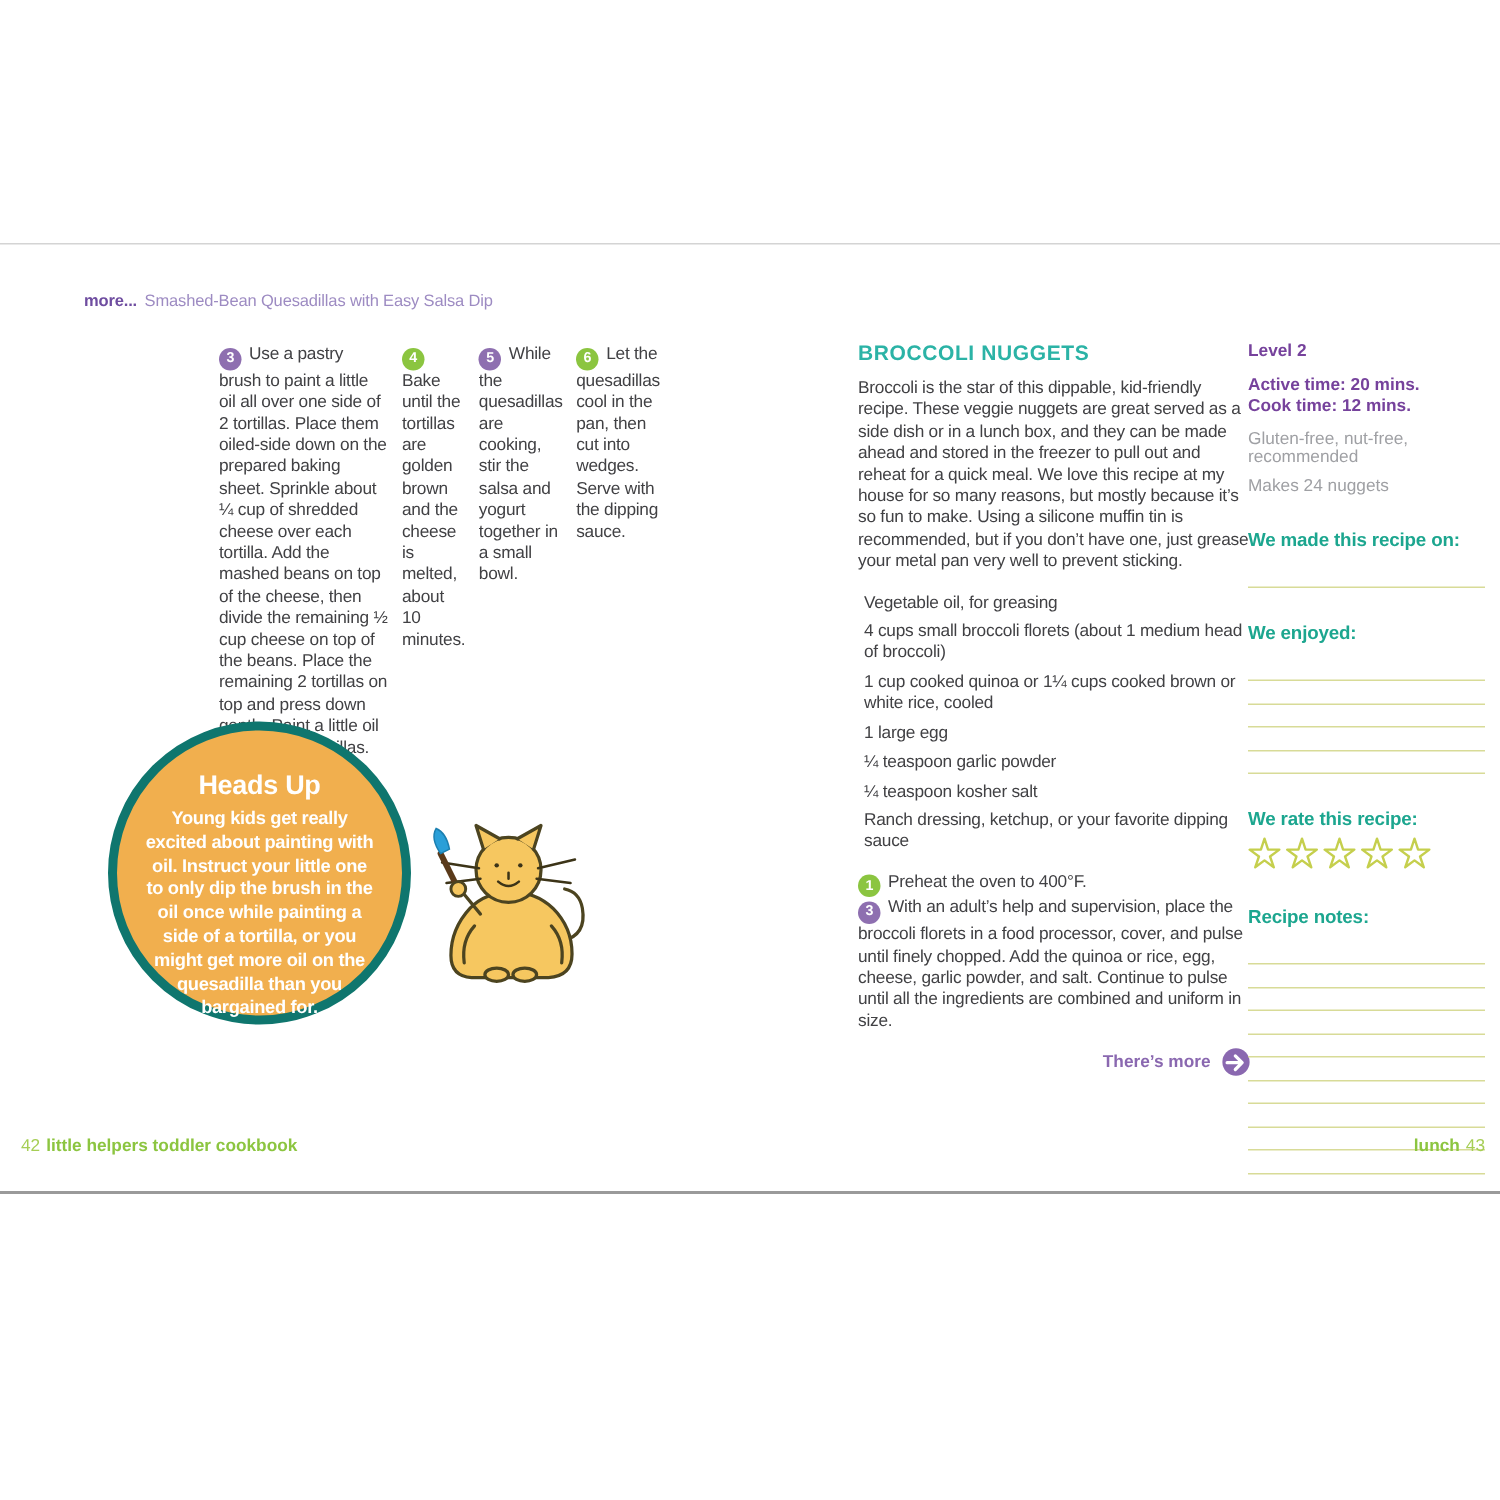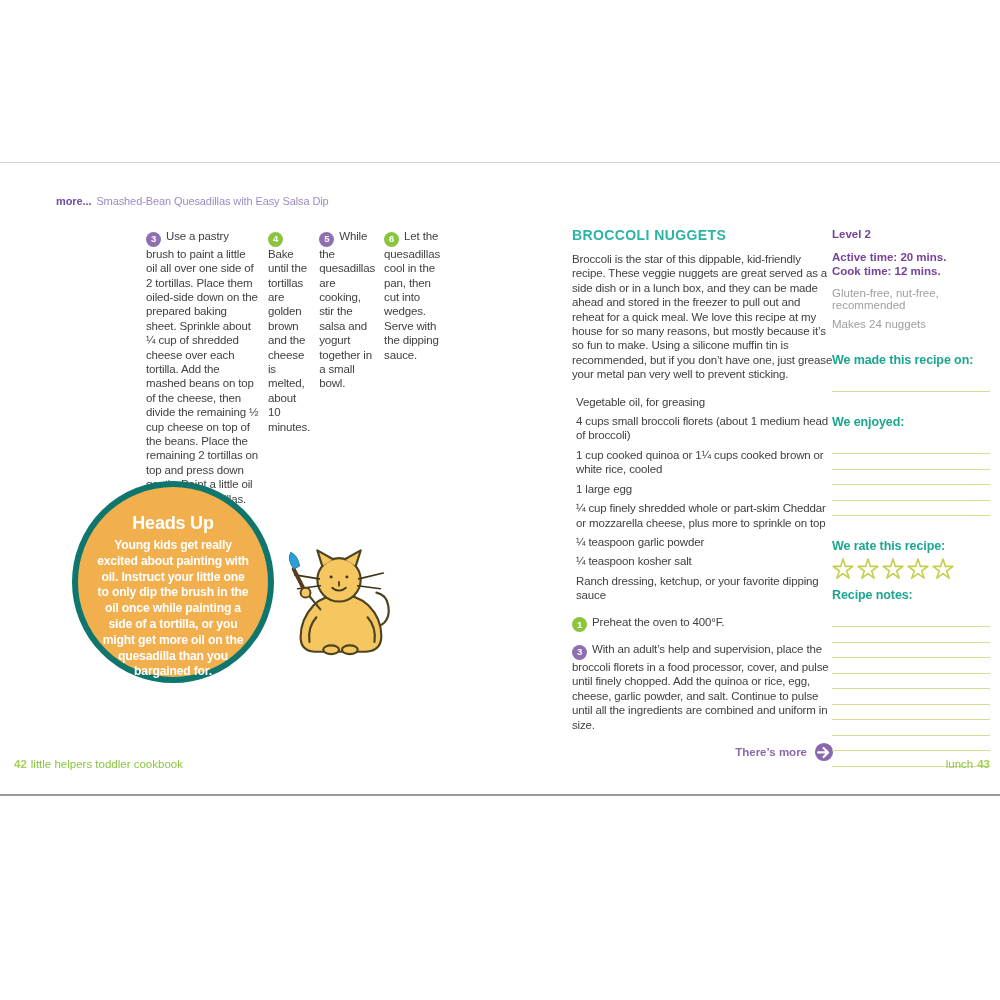--- a/index.html
+++ b/index.html
@@ -36,21 +36,21 @@
   .headsup .hu-text  { font-size:12.2px; font-weight:bold; line-height:15.8px; letter-spacing:-0.2px; }
 
   .cat-wrap { position:absolute; left:276px; top:547px; width:128px; height:115px; }
 
   
   .right-main { position:absolute; left:572px; top:227px; width:262px; }
   .recipe-title { font-size:14px; font-weight:bold; color:#2bb3a6; letter-spacing:0.4px; margin-bottom:9px; }
   .intro { margin-bottom:13px; }
   .ingredients { padding-left:4px; margin-bottom:12px; }
   .ingredients .ing { margin-bottom:5px; }
-  .right-steps { display:flex; flex-direction:column; gap:10px; }
+  .right-steps { display:flex; flex-direction:column; }
   .theres-more { display:flex; align-items:center; justify-content:flex-end; gap:7px;
                  margin-top:10px; color:#8a68b0; font-weight:bold; font-size:11.5px; }
 
   
   .sidebar { position:absolute; left:832px; top:227px; width:158px; }
   .sb-purple { color:#76429c; font-weight:bold; font-size:11.5px; line-height:14px; }
   .sb-times { margin-top:9px; }
   .sb-gray { color:#9fa0a4; font-size:11.5px; }
   .sb-dietary { margin-top:9px; }
   .sb-yield { margin-top:7px; }
@@ -59,22 +59,22 @@
   .rule { height:1px; background:#d8db97; width:100%; }
   .rule.first { margin-top:24px; }
   .rule + .rule { margin-top:14.5px; }
   .stars { display:flex; gap:3px; margin-top:5px; }
   .stars svg { display:block; }
 
   
   .footer { position:absolute; top:758px; font-size:11.5px; }
   .footer.left { left:14px; }
   .footer.right { right:10px; text-align:right; }
-  .footer .pgnum { color:#a6ce55; font-weight:bold; }
-  .footer .pglabel { color:#8cc540; font-weight:normal; }
+  .footer .pgnum { color:#a6ce55; font-weight:normal; }
+  .footer .pglabel { color:#8cc540; font-weight:bold; }
   .footer .sp { display:inline-block; width:4px; }
 </style>
 </head>
 <body>
 
 <div class="canvas">
 
   <div class="hline top"></div>
   <div class="hline bottom"></div>
 
@@ -127,21 +127,20 @@
   </div>
 
   <div class="right-main">
     <div class="recipe-title">BROCCOLI NUGGETS</div>
     <p class="body-text intro">Broccoli is the star of this dippable, kid-friendly recipe. These veggie nuggets are great served as a side dish or in a lunch box, and they can be made ahead and stored in the freezer to pull out and reheat for a quick meal. We love this recipe at my house for so many reasons, but mostly because it’s so fun to make. Using a silicone muffin tin is recommended, but if you don’t have one, just grease your metal pan very well to prevent sticking.</p>
     <div class="ingredients">
       <p class="body-text ing">Vegetable oil, for greasing</p>
       <p class="body-text ing">4 cups small broccoli florets (about 1 medium head of broccoli)</p>
       <p class="body-text ing">1 cup cooked quinoa or 1¼ cups cooked brown or white rice, cooled</p>
       <p class="body-text ing">1 large egg</p>
-      <p class="body-text ing">¼ cup finely shredded whole or part-skim Cheddar or mozzarella cheese, plus more to sprinkle on top</p>
       <p class="body-text ing">¼ teaspoon garlic powder</p>
       <p class="body-text ing">¼ teaspoon kosher salt</p>
       <p class="body-text ing">Ranch dressing, ketchup, or your favorite dipping sauce</p>
     </div>
     <div class="right-steps">
       <p class="body-text"><span class="badge c-green">1</span><span>Preheat the oven to 400°F.</span></p>
       <p class="body-text"><span class="badge c-purple">3</span><span>With an adult’s help and supervision, place the broccoli florets in a food processor, cover, and pulse until finely chopped. Add the quinoa or rice, egg, cheese, garlic powder, and salt. Continue to pulse until all the ingredients are combined and uniform in size.</span></p>
     </div>
     <div class="theres-more">
       <span>There’s more</span>
@@ -181,21 +180,21 @@
           <polygon points="11,1.1 13.4,8.4 20.9,8.4 14.7,13 17.2,20.2 11,15.6 4.8,20.2 7.3,13 1.1,8.4 8.6,8.4" fill="none" stroke="#c5cf4d" stroke-width="1.6" stroke-linejoin="round"></polygon>
         </svg>
       <svg viewBox="0 0 22 22" width="22" height="22">
           <polygon points="11,1.1 13.4,8.4 20.9,8.4 14.7,13 17.2,20.2 11,15.6 4.8,20.2 7.3,13 1.1,8.4 8.6,8.4" fill="none" stroke="#c5cf4d" stroke-width="1.6" stroke-linejoin="round"></polygon>
         </svg>
       <svg viewBox="0 0 22 22" width="22" height="22">
           <polygon points="11,1.1 13.4,8.4 20.9,8.4 14.7,13 17.2,20.2 11,15.6 4.8,20.2 7.3,13 1.1,8.4 8.6,8.4" fill="none" stroke="#c5cf4d" stroke-width="1.6" stroke-linejoin="round"></polygon>
         </svg>
     </div>
 
-    <div class="sb-teal" style="margin-top:8px;">Recipe notes:</div>
+    <div class="sb-teal" style="margin-top:24px;">Recipe notes:</div>
     <div class="rule first"></div>
     <div class="rule"></div>
     <div class="rule"></div>
     <div class="rule"></div>
     <div class="rule"></div>
     <div class="rule"></div>
     <div class="rule"></div>
     <div class="rule"></div>
     <div class="rule"></div>
     <div class="rule"></div>

